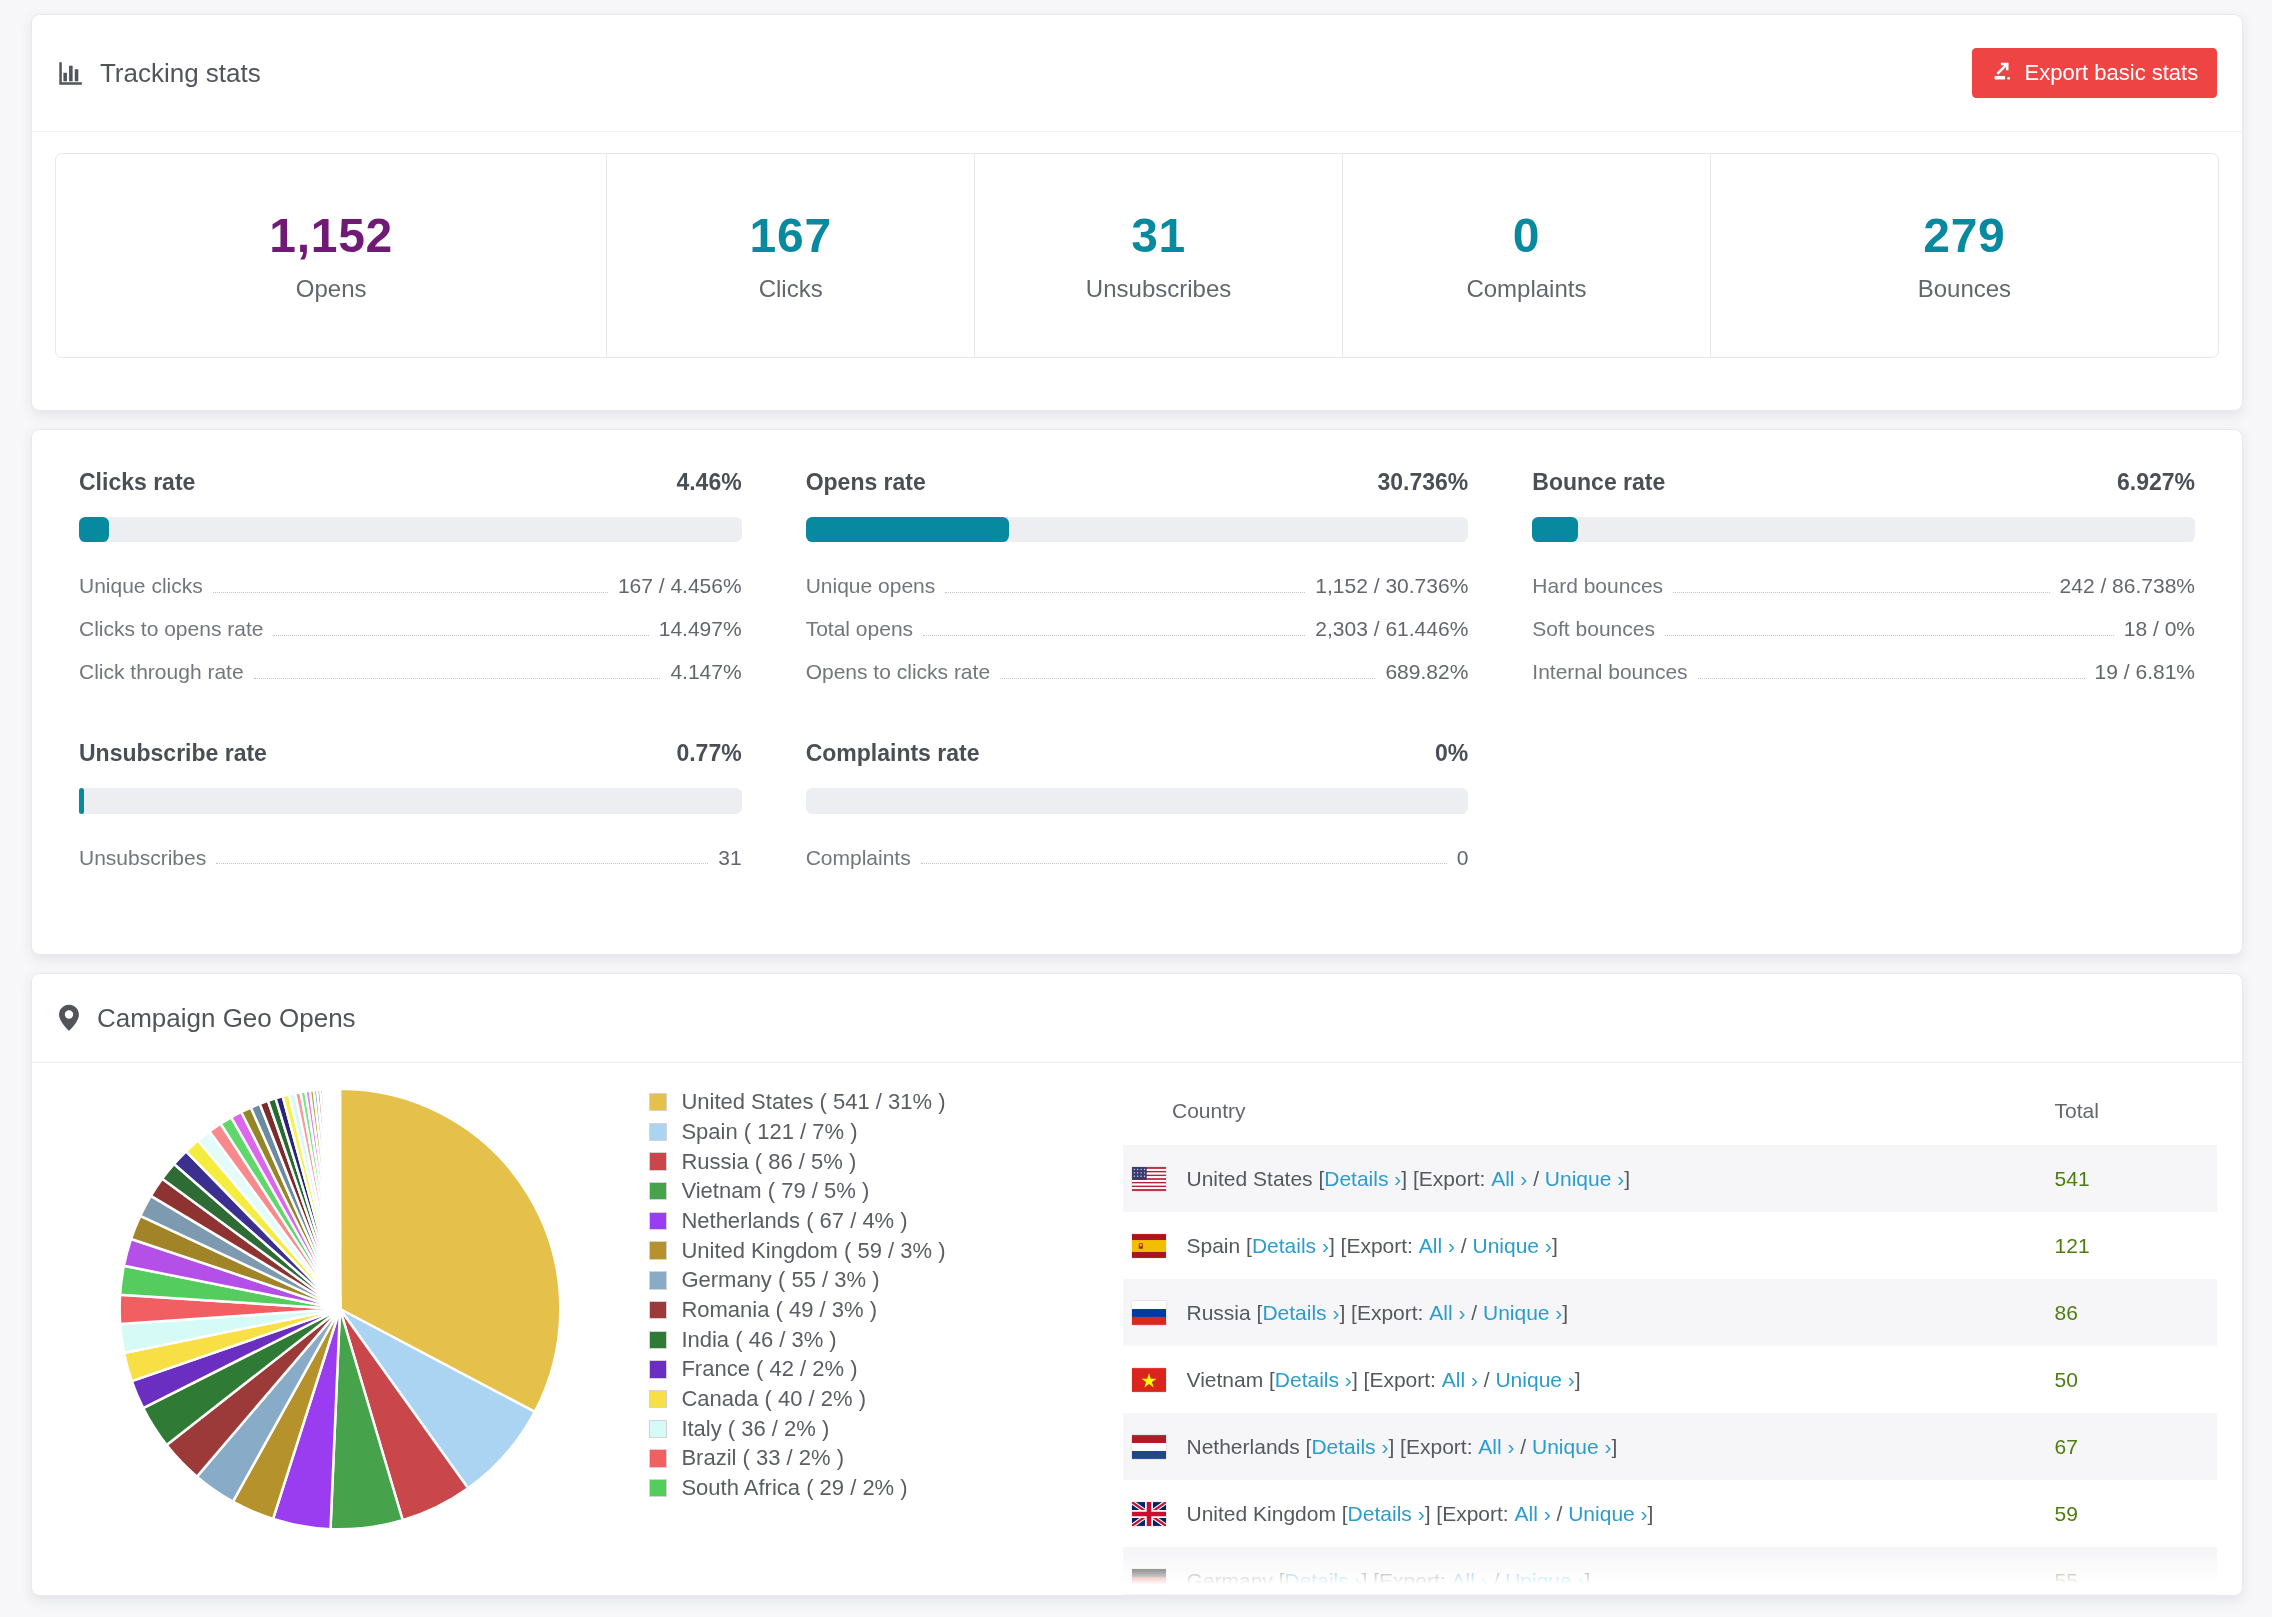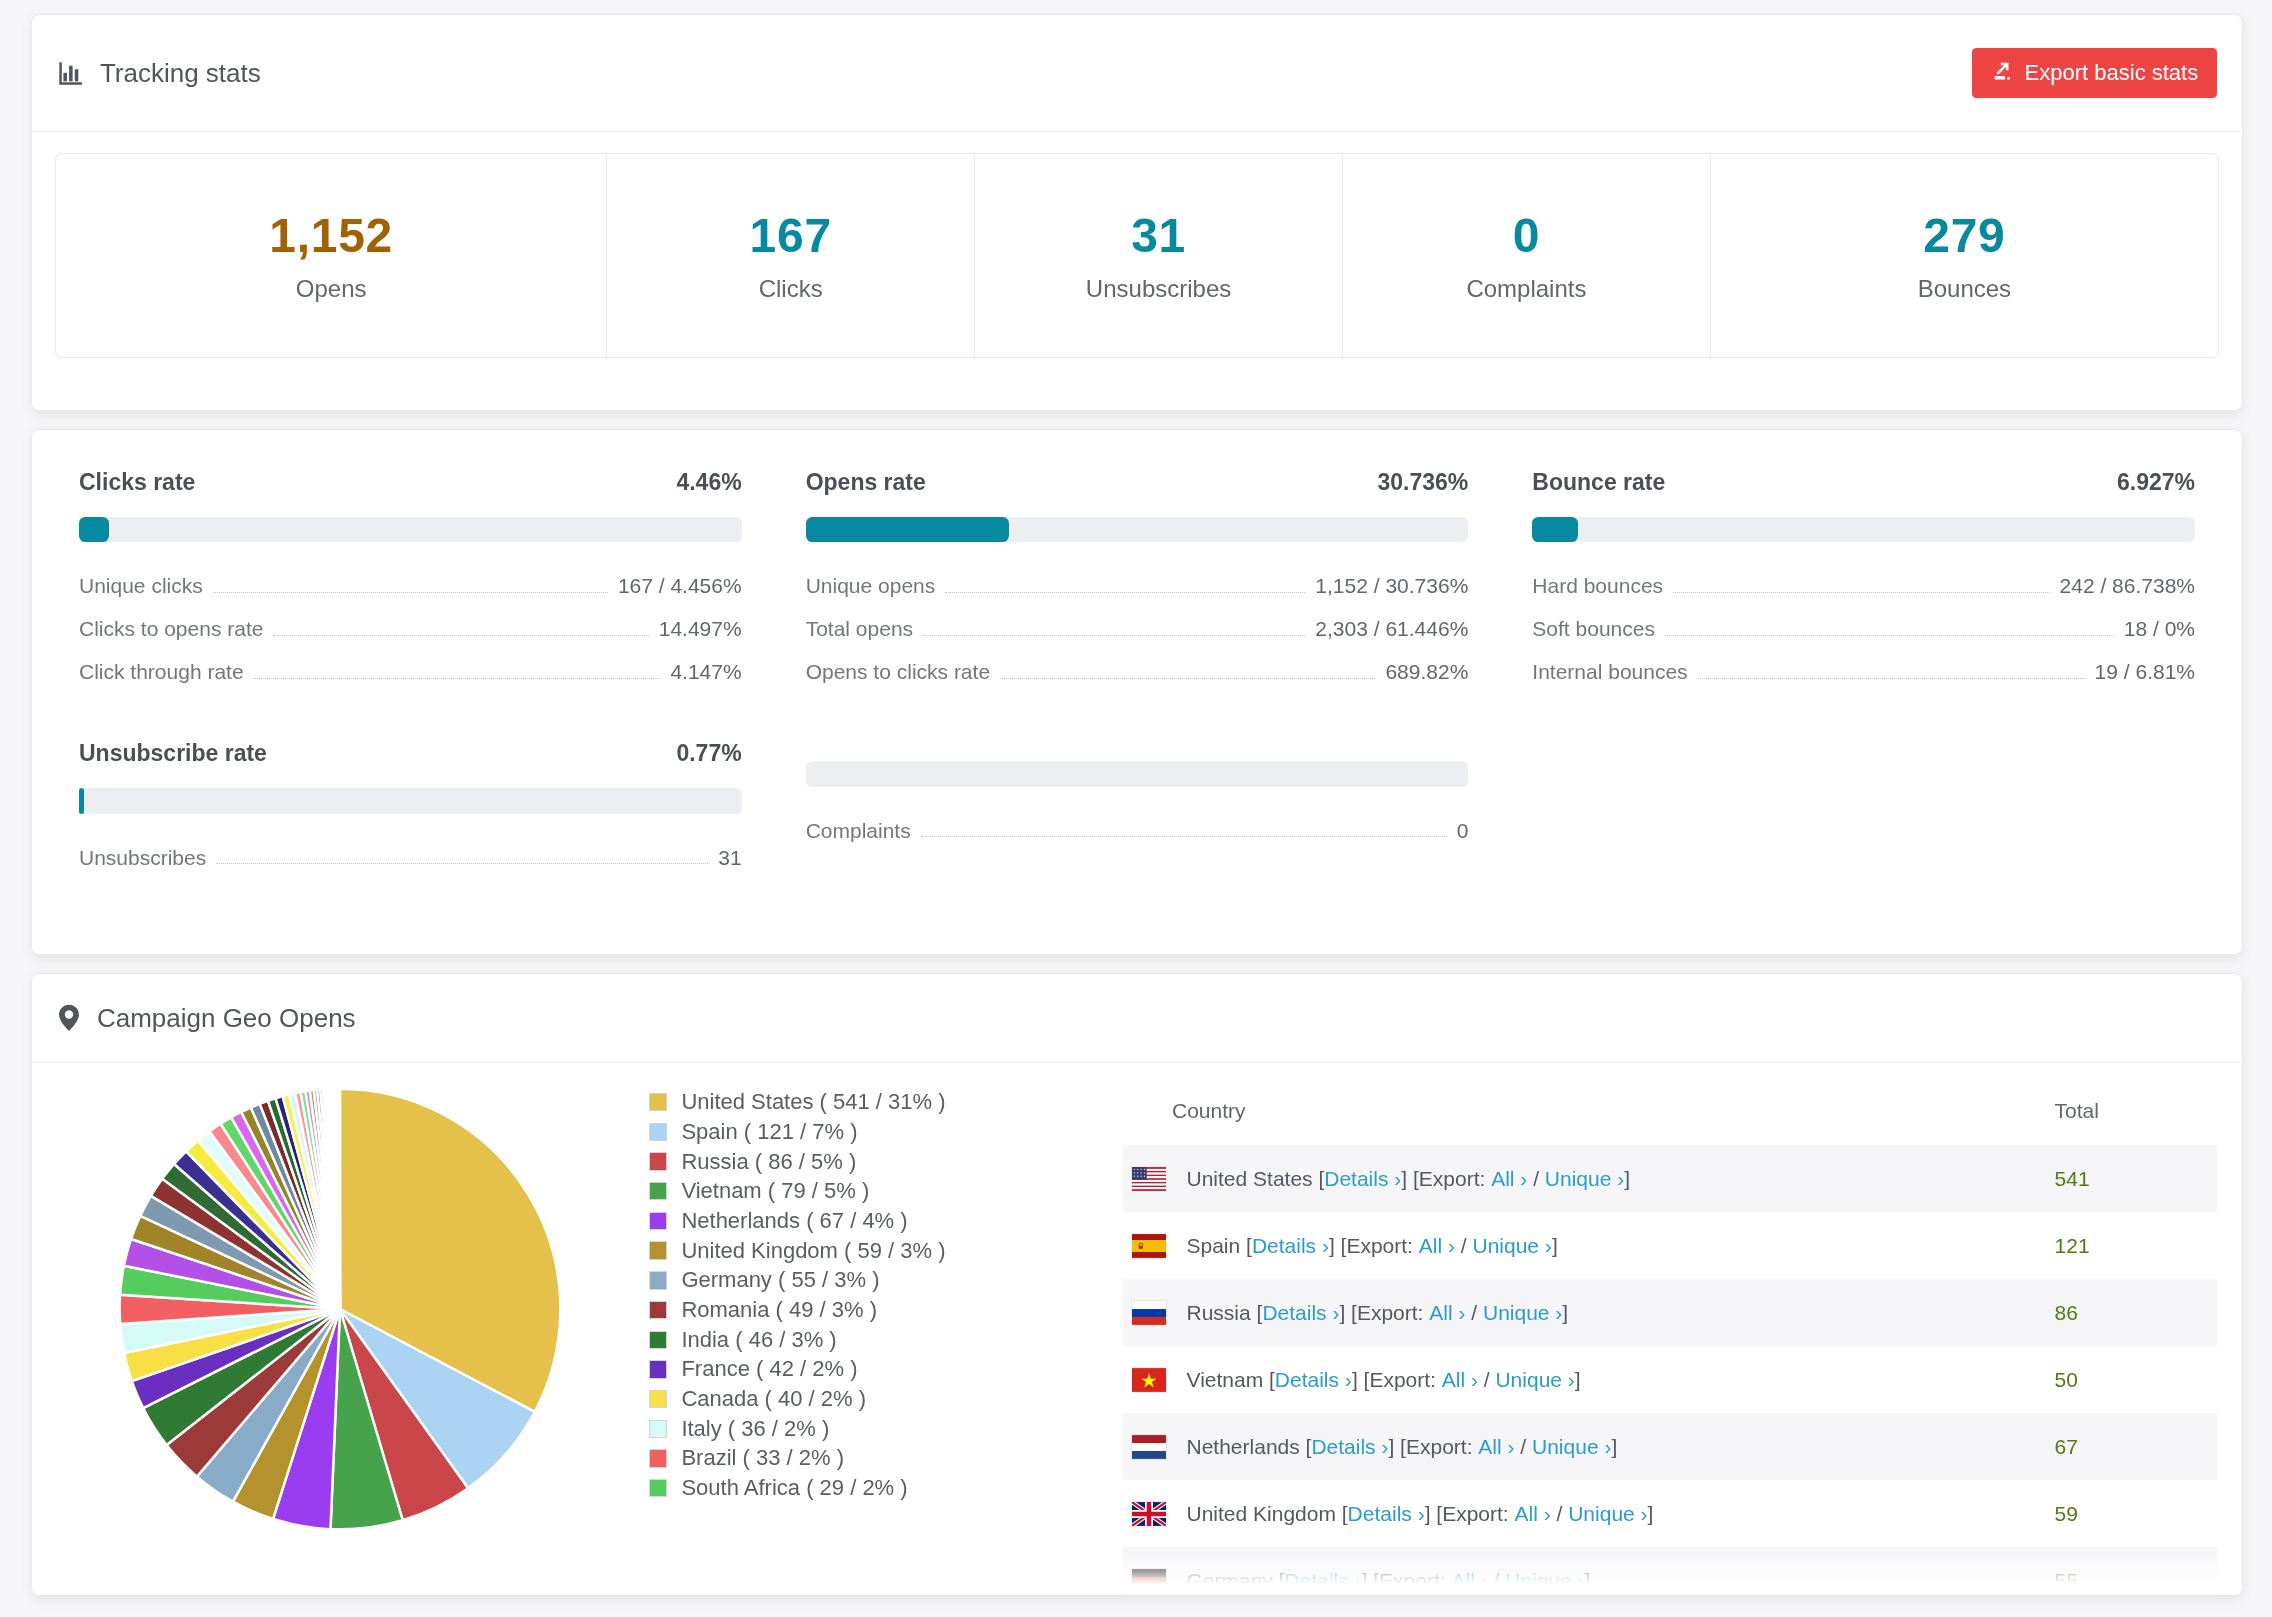--- a/index.html
+++ b/index.html
@@ -103,21 +103,21 @@
           <path d="M9 21 L23 7 M14 7 h9 v9" stroke="#fff" stroke-width="3.6" fill="none"></path>
           <rect x="5" y="24" width="15" height="5" rx="1" fill="#fff"></rect>
           <rect x="23" y="26" width="4" height="3" rx="1" fill="#fff"></rect>
         </svg>
       </span>
       <span>Export basic stats</span>
     </button>
   </div>
   <div class="stats-box" id="stats-box">
       <div class="stat-cell" style="width: 25.5%;">
-        <div class="stat-value" style="color:#a16207">1,152</div>
+        <div class="stat-value" style="color:#701a75">1,152</div>
                  <div class="stat-label">Opens</div>
       </div>
       <div class="stat-cell" style="width: 17%;">
         <div class="stat-value" style="color:#0789a0">167</div>
                  <div class="stat-label">Clicks</div>
       </div>
       <div class="stat-cell" style="width: 17%;">
         <div class="stat-value" style="color:#0789a0">31</div>
                  <div class="stat-label">Unsubscribes</div>
       </div>
@@ -222,20 +222,24 @@
     </div>
     <div class="rate-rows">
           <div class="rate-row">
        <span>Unsubscribes</span>
        <span class="leader"></span>
        <span class="val">31</span>
      </div>
         </div>
       </div>
       <div>
+    <div class="rate-head">
+      <span>Complaints rate</span>
+      <span>0%</span>
+    </div>
     <div class="rate-bar">
       
     </div>
     <div class="rate-rows">
           <div class="rate-row">
        <span>Complaints</span>
        <span class="leader"></span>
        <span class="val">0</span>
      </div>
         </div>

